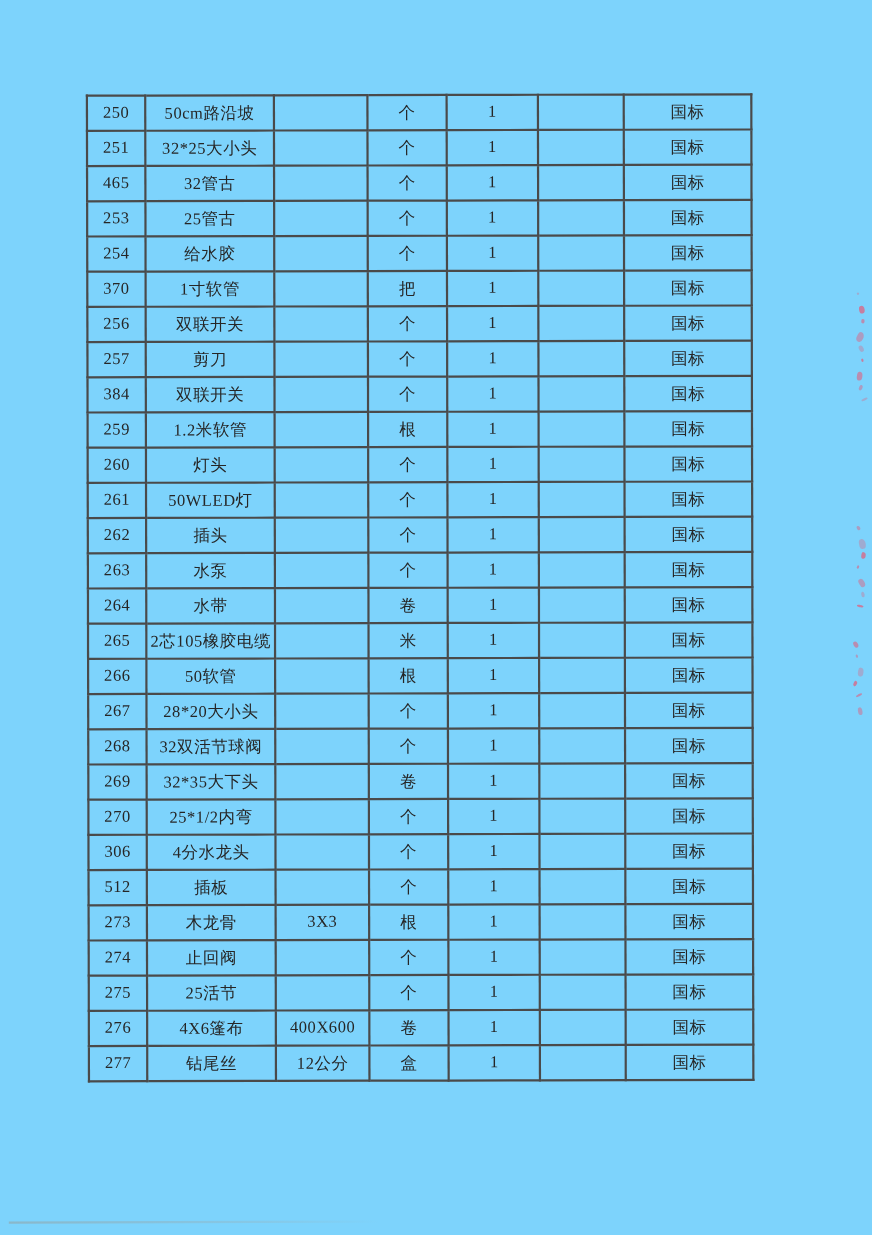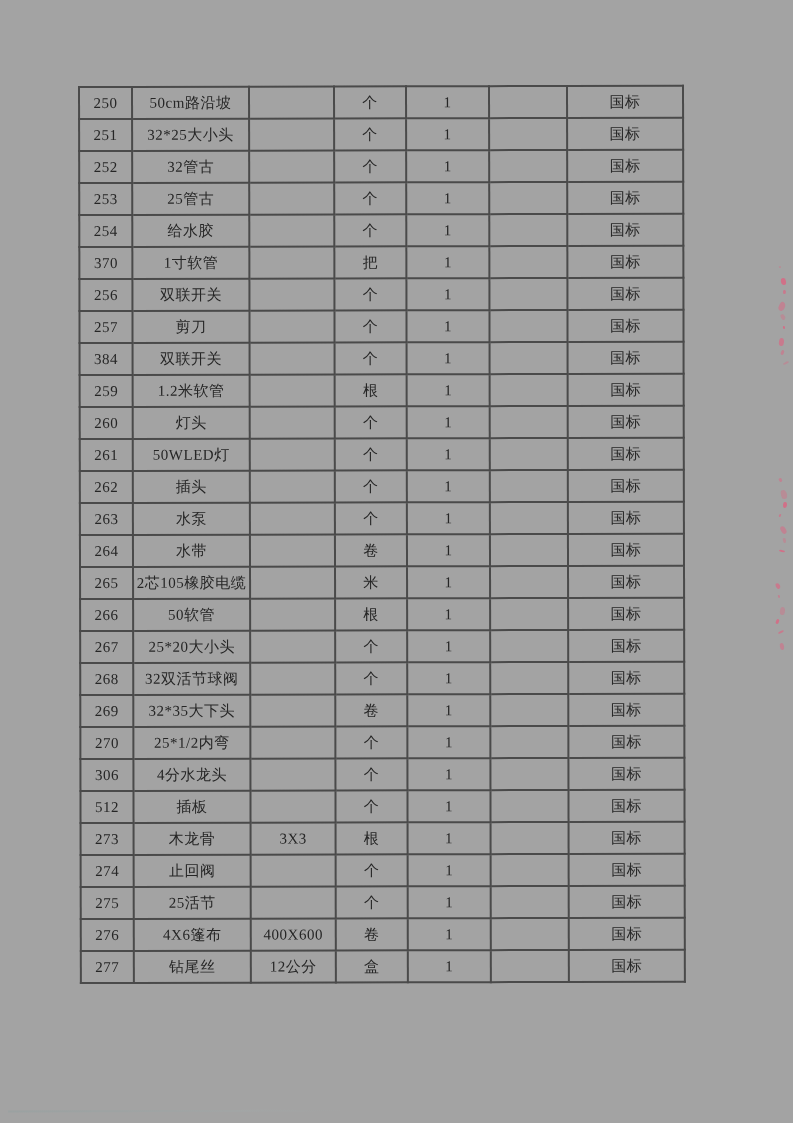--- a/index.html
+++ b/index.html
@@ -10,21 +10,21 @@
   body {
     width: 793px;
     height: 1123px;
     position: relative;
     overflow: hidden;
     font-family: "Liberation Serif", "DejaVu Serif", serif;
   }
   .page {
     position: absolute;
     inset: 0;
-    background: #a3a3a3;
+    background: #7dd3fc;
   }
   table.materials {
     position: absolute;
     left: 78px;
     top: 86px;
     width: 604px;
     border-collapse: collapse;
     table-layout: fixed;
     transform: rotate(-0.12deg);
     transform-origin: top left;
@@ -90,21 +90,21 @@
         <tr>
           <td>251</td>
           <td>32*25大小头</td>
           <td></td>
           <td>个</td>
           <td>1</td>
           <td></td>
           <td>国标</td>
         </tr>
         <tr>
-          <td>252</td>
+          <td>465</td>
           <td>32管古</td>
           <td></td>
           <td>个</td>
           <td>1</td>
           <td></td>
           <td>国标</td>
         </tr>
         <tr>
           <td>253</td>
           <td>25管古</td>
@@ -226,21 +226,21 @@
           <td>266</td>
           <td>50软管</td>
           <td></td>
           <td>根</td>
           <td>1</td>
           <td></td>
           <td>国标</td>
         </tr>
         <tr>
           <td>267</td>
-          <td>25*20大小头</td>
+          <td>28*20大小头</td>
           <td></td>
           <td>个</td>
           <td>1</td>
           <td></td>
           <td>国标</td>
         </tr>
         <tr>
           <td>268</td>
           <td>32双活节球阀</td>
           <td></td>

